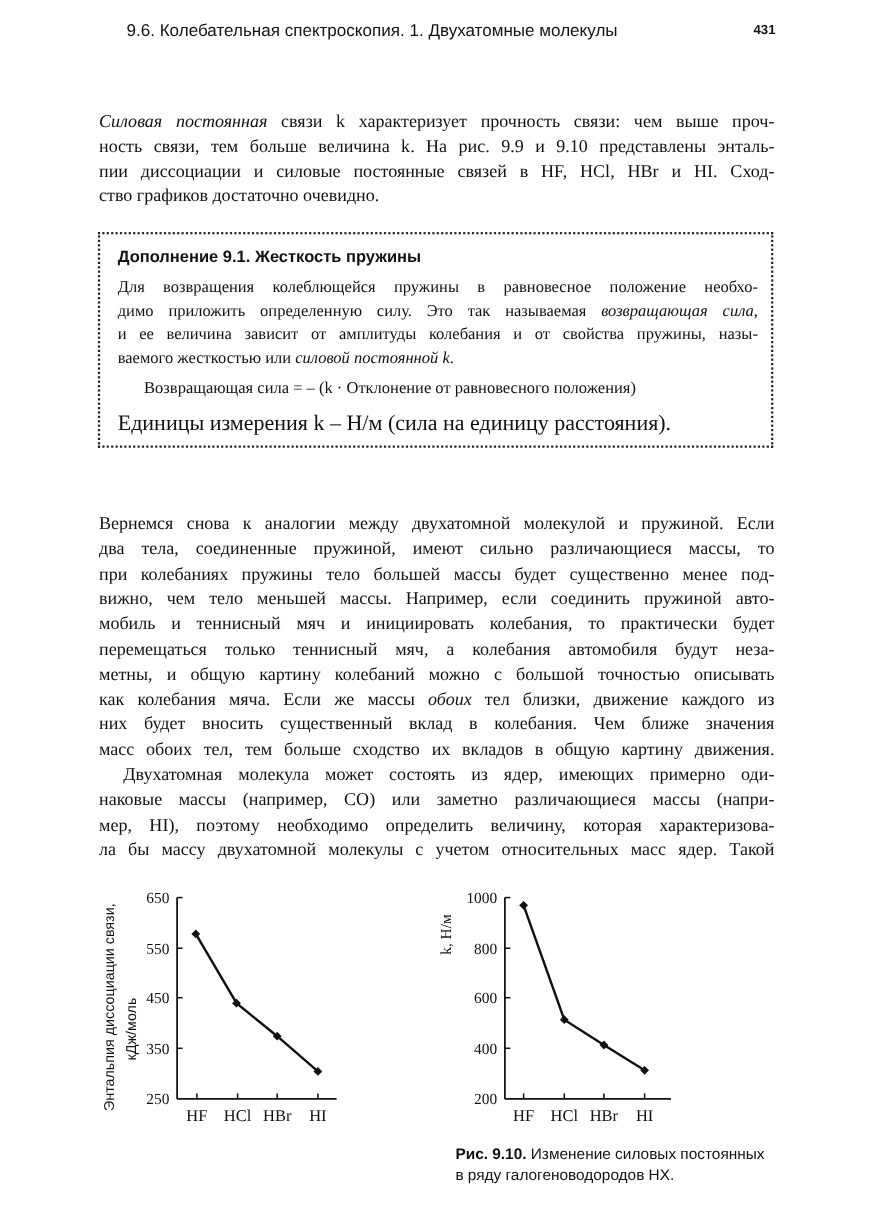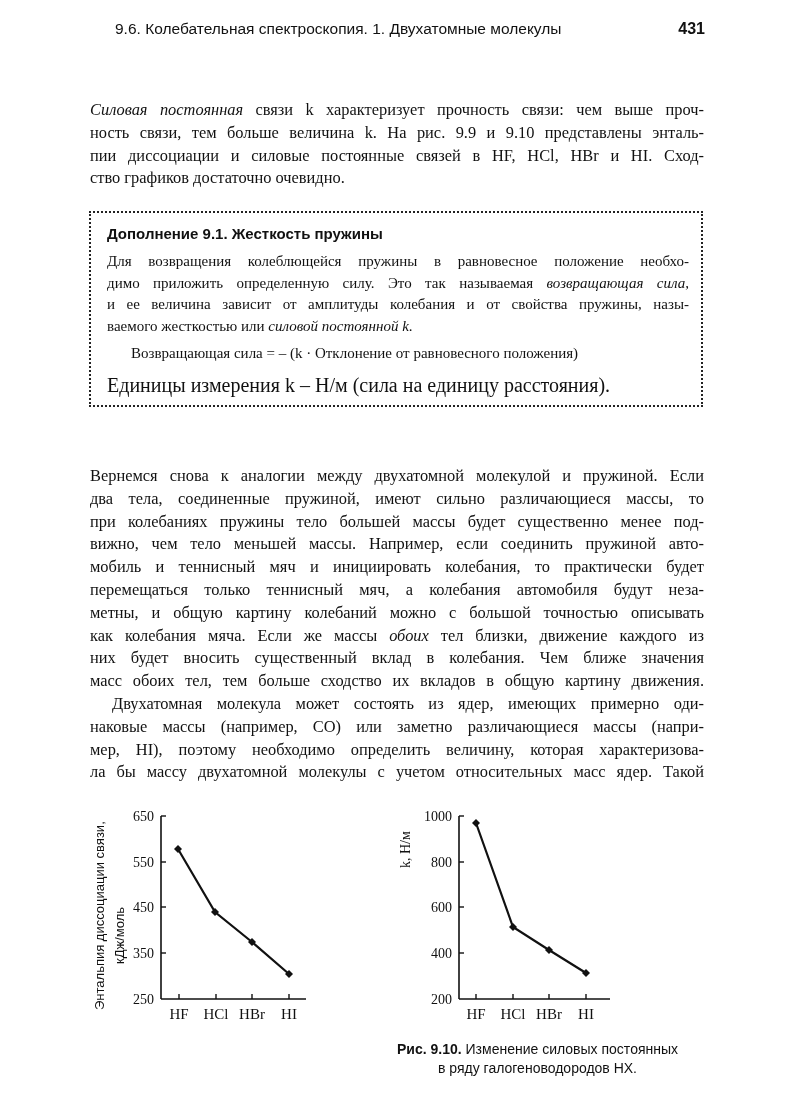--- a/index.html
+++ b/index.html
@@ -4,21 +4,21 @@
 <style>
   html, body { margin: 0; padding: 0; background: #ffffff; }
   body { width: 794px; height: 1103px; position: relative; overflow: hidden; color: #111; }
   .page { position: absolute; left: 0; top: 0; width: 666px; height: 1103px; }
 
   .running-head {
     position: absolute; left: 115px; top: 20px; width: 590px;
     font-family: "Liberation Sans", sans-serif; font-size: 15.5px; color: #111;
   }
   .running-head .title { position: absolute; left: 0; top: 0; }
-  .running-head .pageno { position: absolute; right: 0; top: 0; font-weight: bold; font-size: 16px; }
+  .running-head .pageno { position: absolute; right: 0; top: 0; font-weight: bold; font-size: 12px; }
 
   .h2 {
     position: absolute; left: 90px;
     font-family: "Liberation Sans", sans-serif; font-weight: bold; font-size: 17px; letter-spacing: -0.2px;
   }
 
   .para {
     position: absolute; left: 90px; width: 614px;
     font-family: "Liberation Serif", serif; font-size: 16.4px; line-height: 22.8px;
     text-align: justify;
@@ -182,18 +182,18 @@
       <polyline points="476,823 513,927 549,950 586,973" fill="none" stroke="#111" stroke-width="2.2"></polyline>
       <g fill="#111">
         <polygon points="476,819 480,823 476,827 472,823"></polygon>
         <polygon points="513,923 517,927 513,931 509,927"></polygon>
         <polygon points="549,946 553,950 549,954 545,950"></polygon>
         <polygon points="586,969 590,973 586,977 582,973"></polygon>
       </g>
     </svg>
   </div>
 
-  <div class="caption" style="left:397px;text-align:center;">
+  <div class="caption" style="left:414px;">
     <span class="line"><span class="num">Рис. 9.10.</span><span> Изменение силовых постоянных</span></span>
     <span class="line">в ряду галогеноводородов HX.</span>
   </div>
 
 </div>
 
 </body></html>

